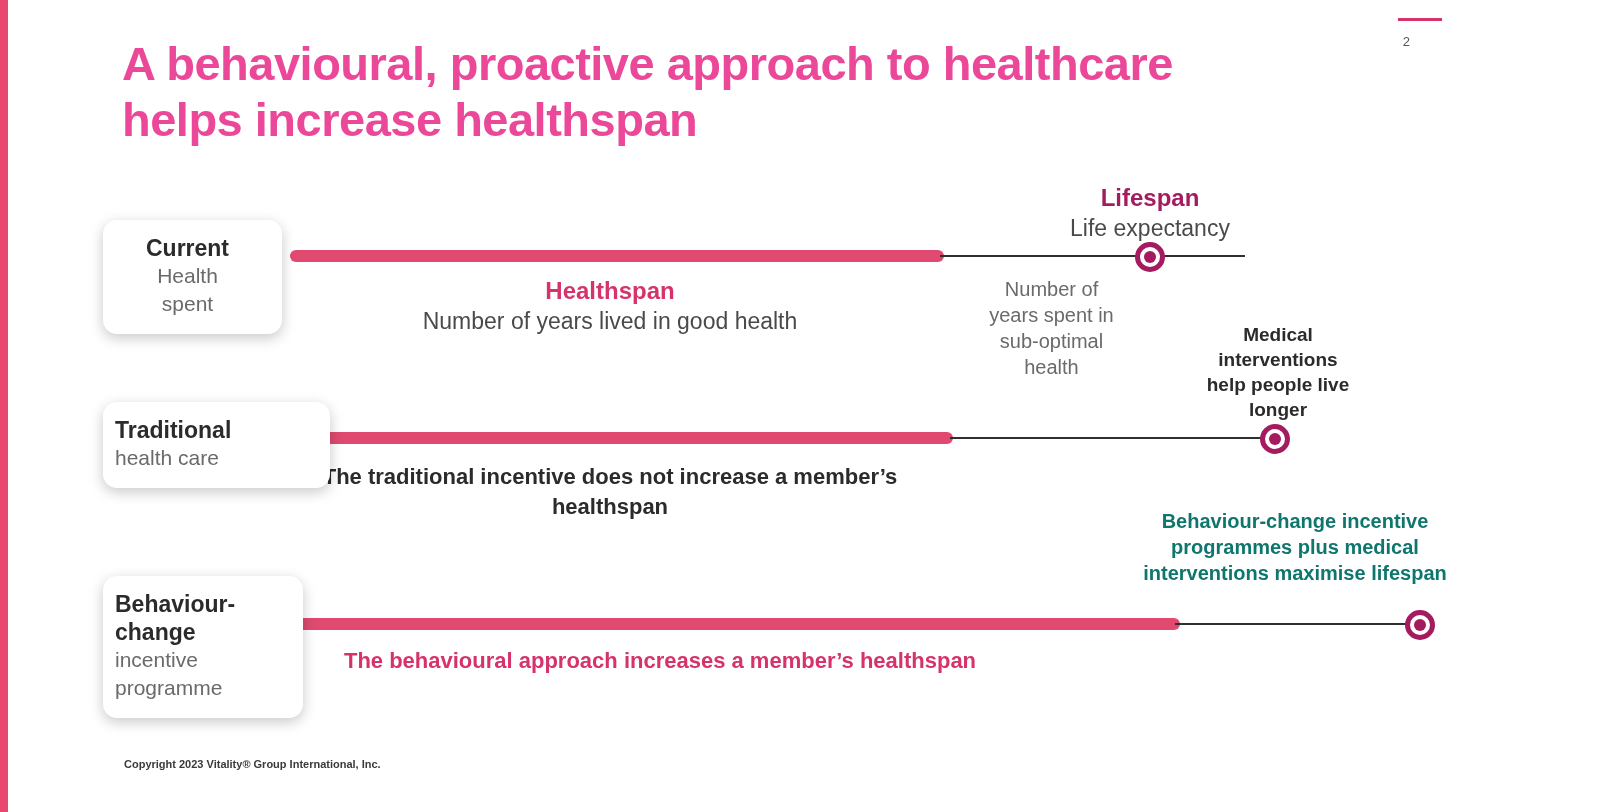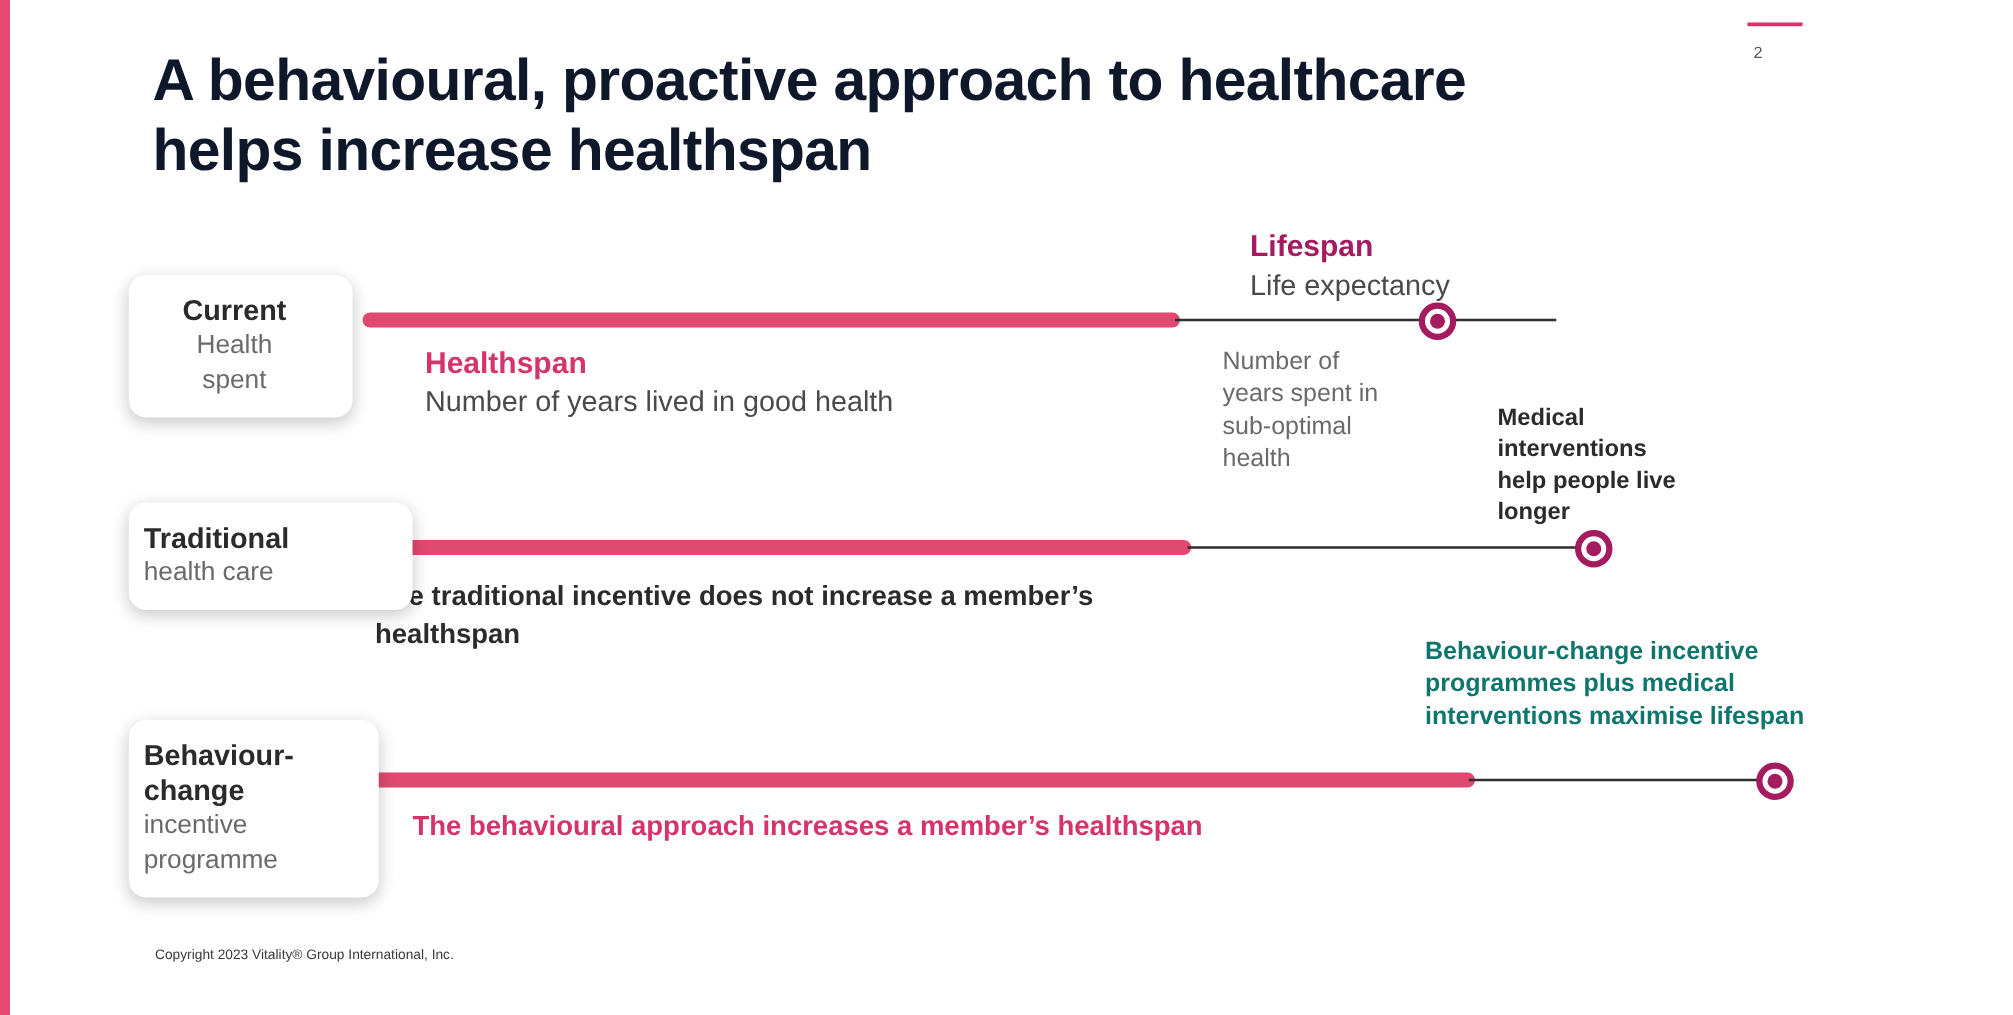--- a/index.html
+++ b/index.html
@@ -48,21 +48,21 @@
 
   
   .title {
     position: absolute;
     left: 122px;
     top: 36px;
     width: 1100px;
     font-size: 47px;
     line-height: 56px;
     font-weight: bold;
-    color: #0f172a;
+    color: #ec4899;
     letter-spacing: -0.5px;
   }
 
   
   .row {
     position: absolute;
     left: 0;
     width: 1610px;
   }
   .row-current { top: 208px; height: 140px; }
@@ -128,20 +128,21 @@
     transform: translate(-50%, -50%);
     width: 12px;
     height: 12px;
     border-radius: 50%;
     background: #a51b5f;
   }
 
   
   .caption {
     position: absolute;
+    text-align: center;
   }
   .cap-heading-pink {
     font-size: 24px;
     font-weight: bold;
     color: #d6336c;
     line-height: 30px;
   }
   .cap-heading-plum {
     font-size: 24px;
     font-weight: bold;
@@ -182,21 +183,21 @@
     font-weight: bold;
     color: #0f766e;
     line-height: 26px;
   }
 
   .footer {
     position: absolute;
     left: 124px;
     bottom: 42px;
     font-size: 11px;
-    font-weight: normal;
+    font-weight: bold;
     color: #3a3a3a;
   }
 </style>
 </head>
 <body>
 
 <div class="slide">
 
   <div class="left-edge"></div>
   <div class="page-rule"></div>

